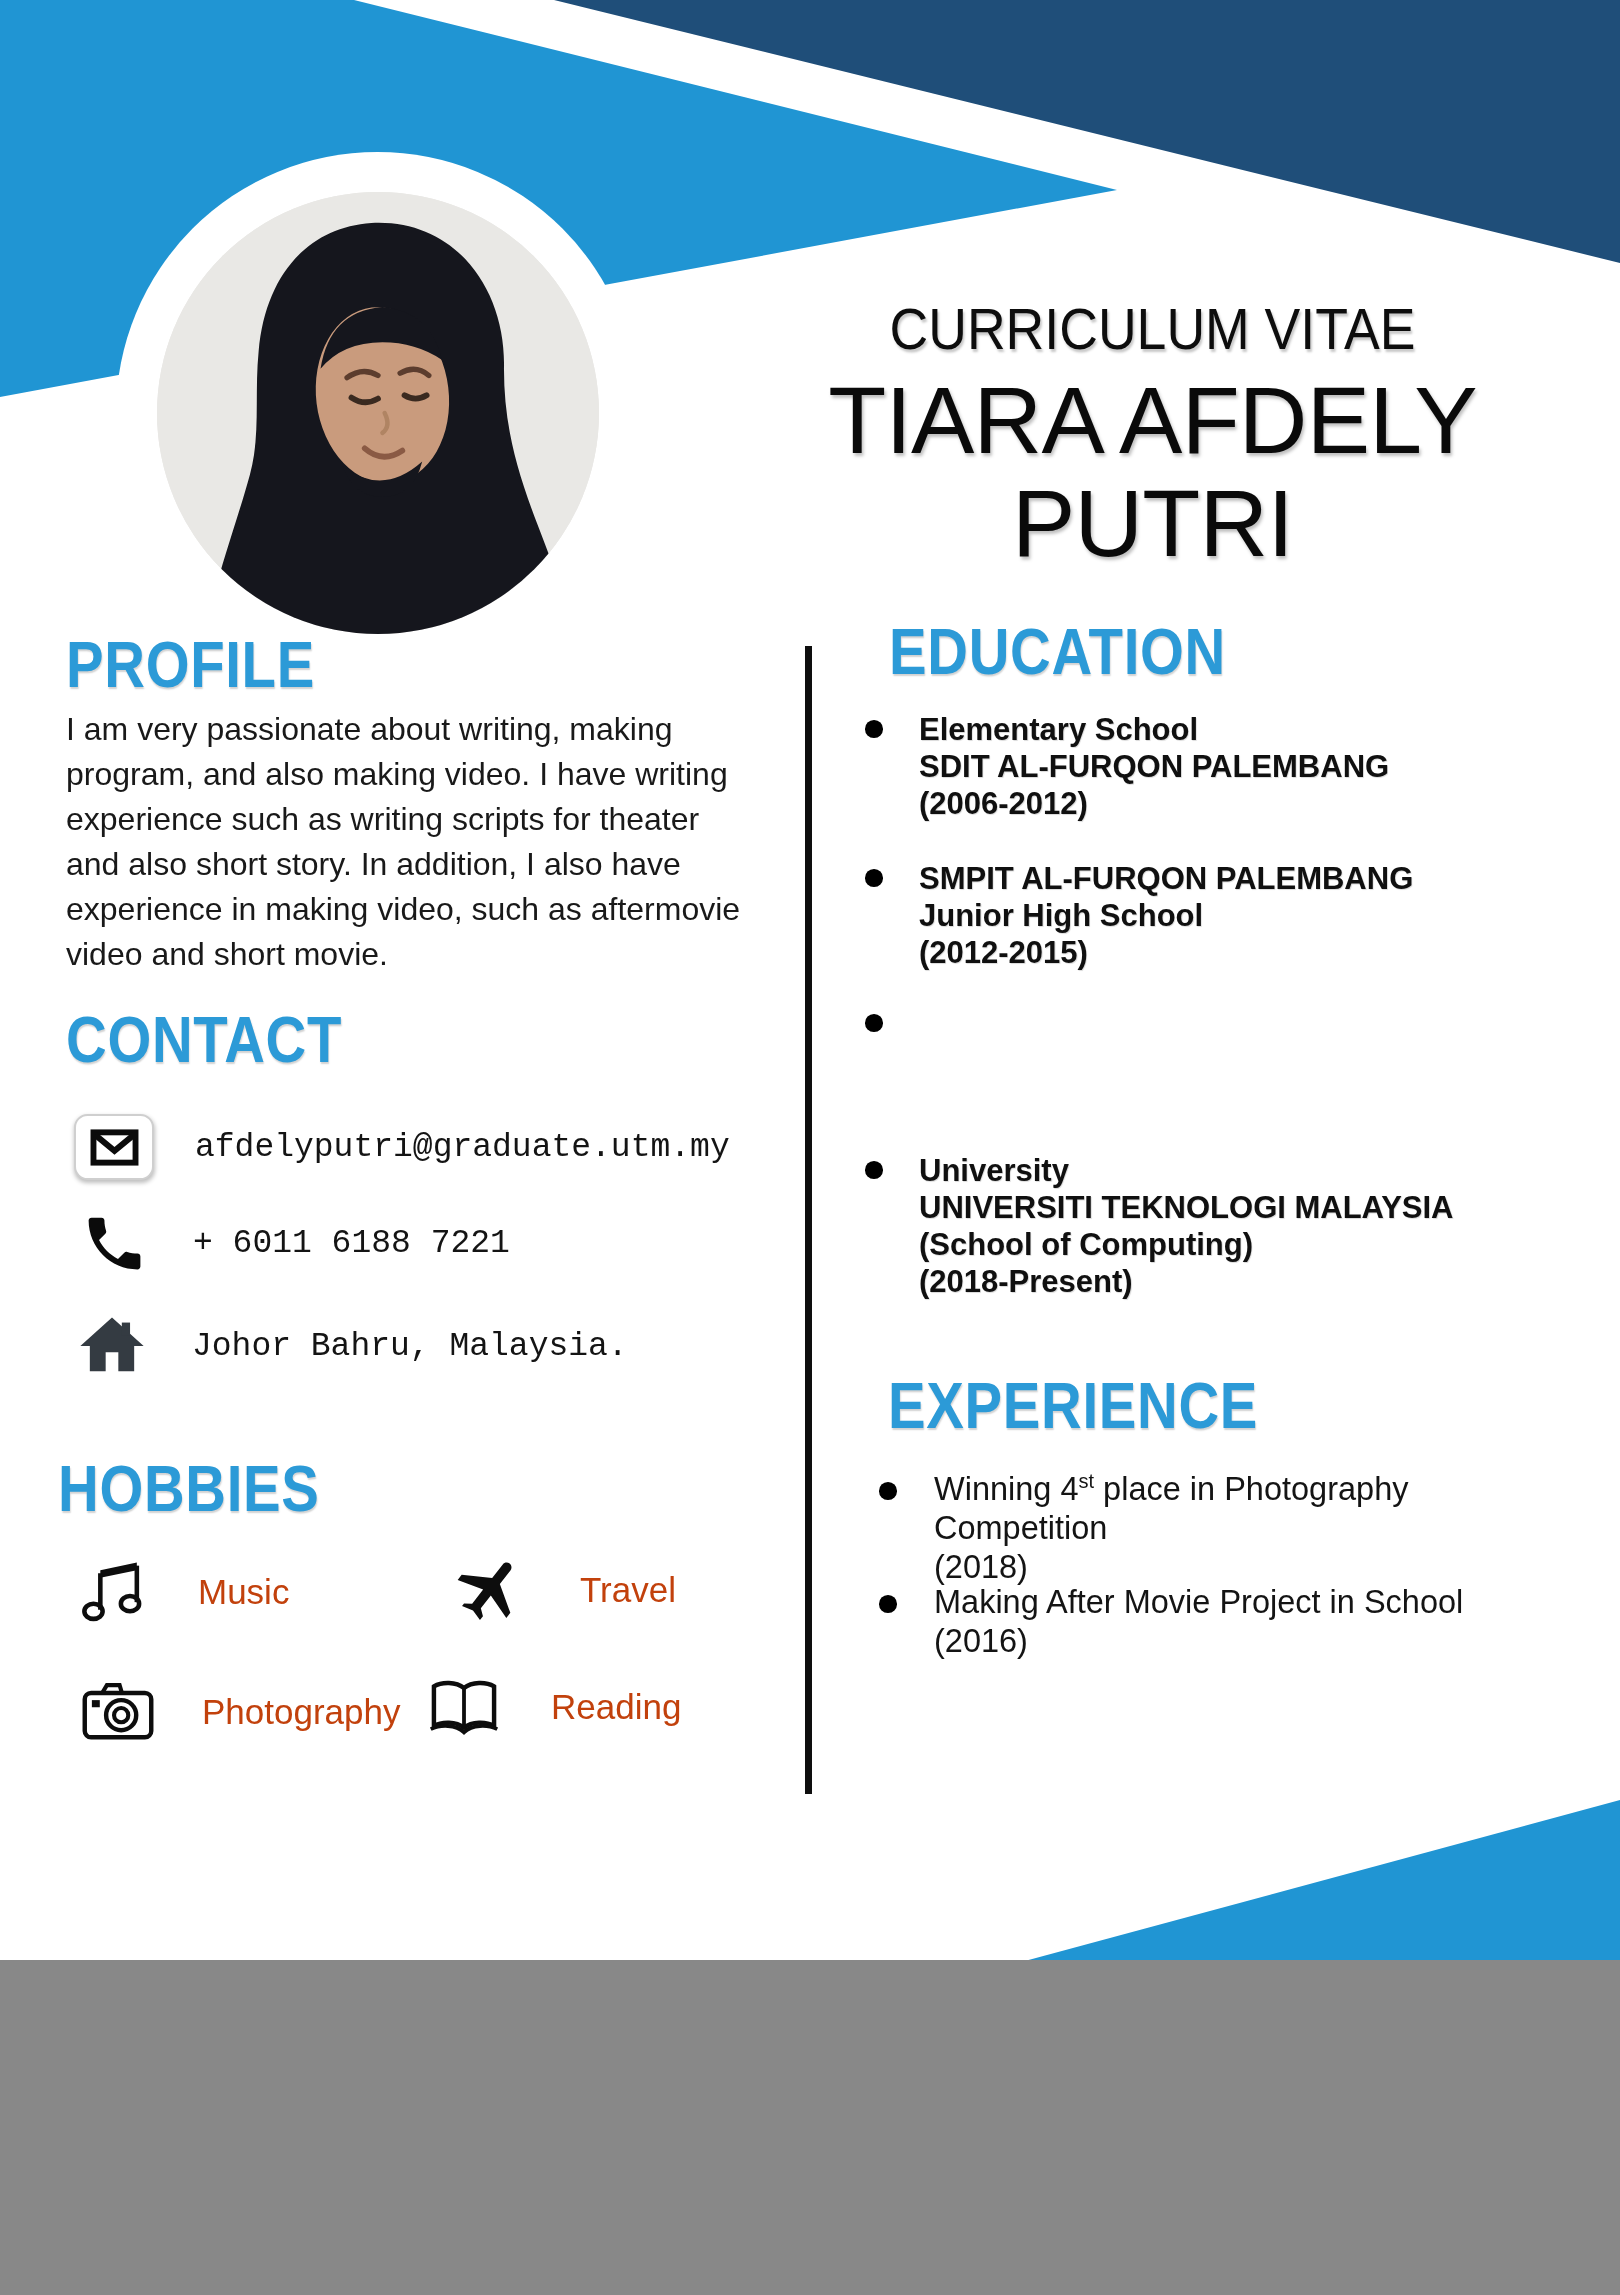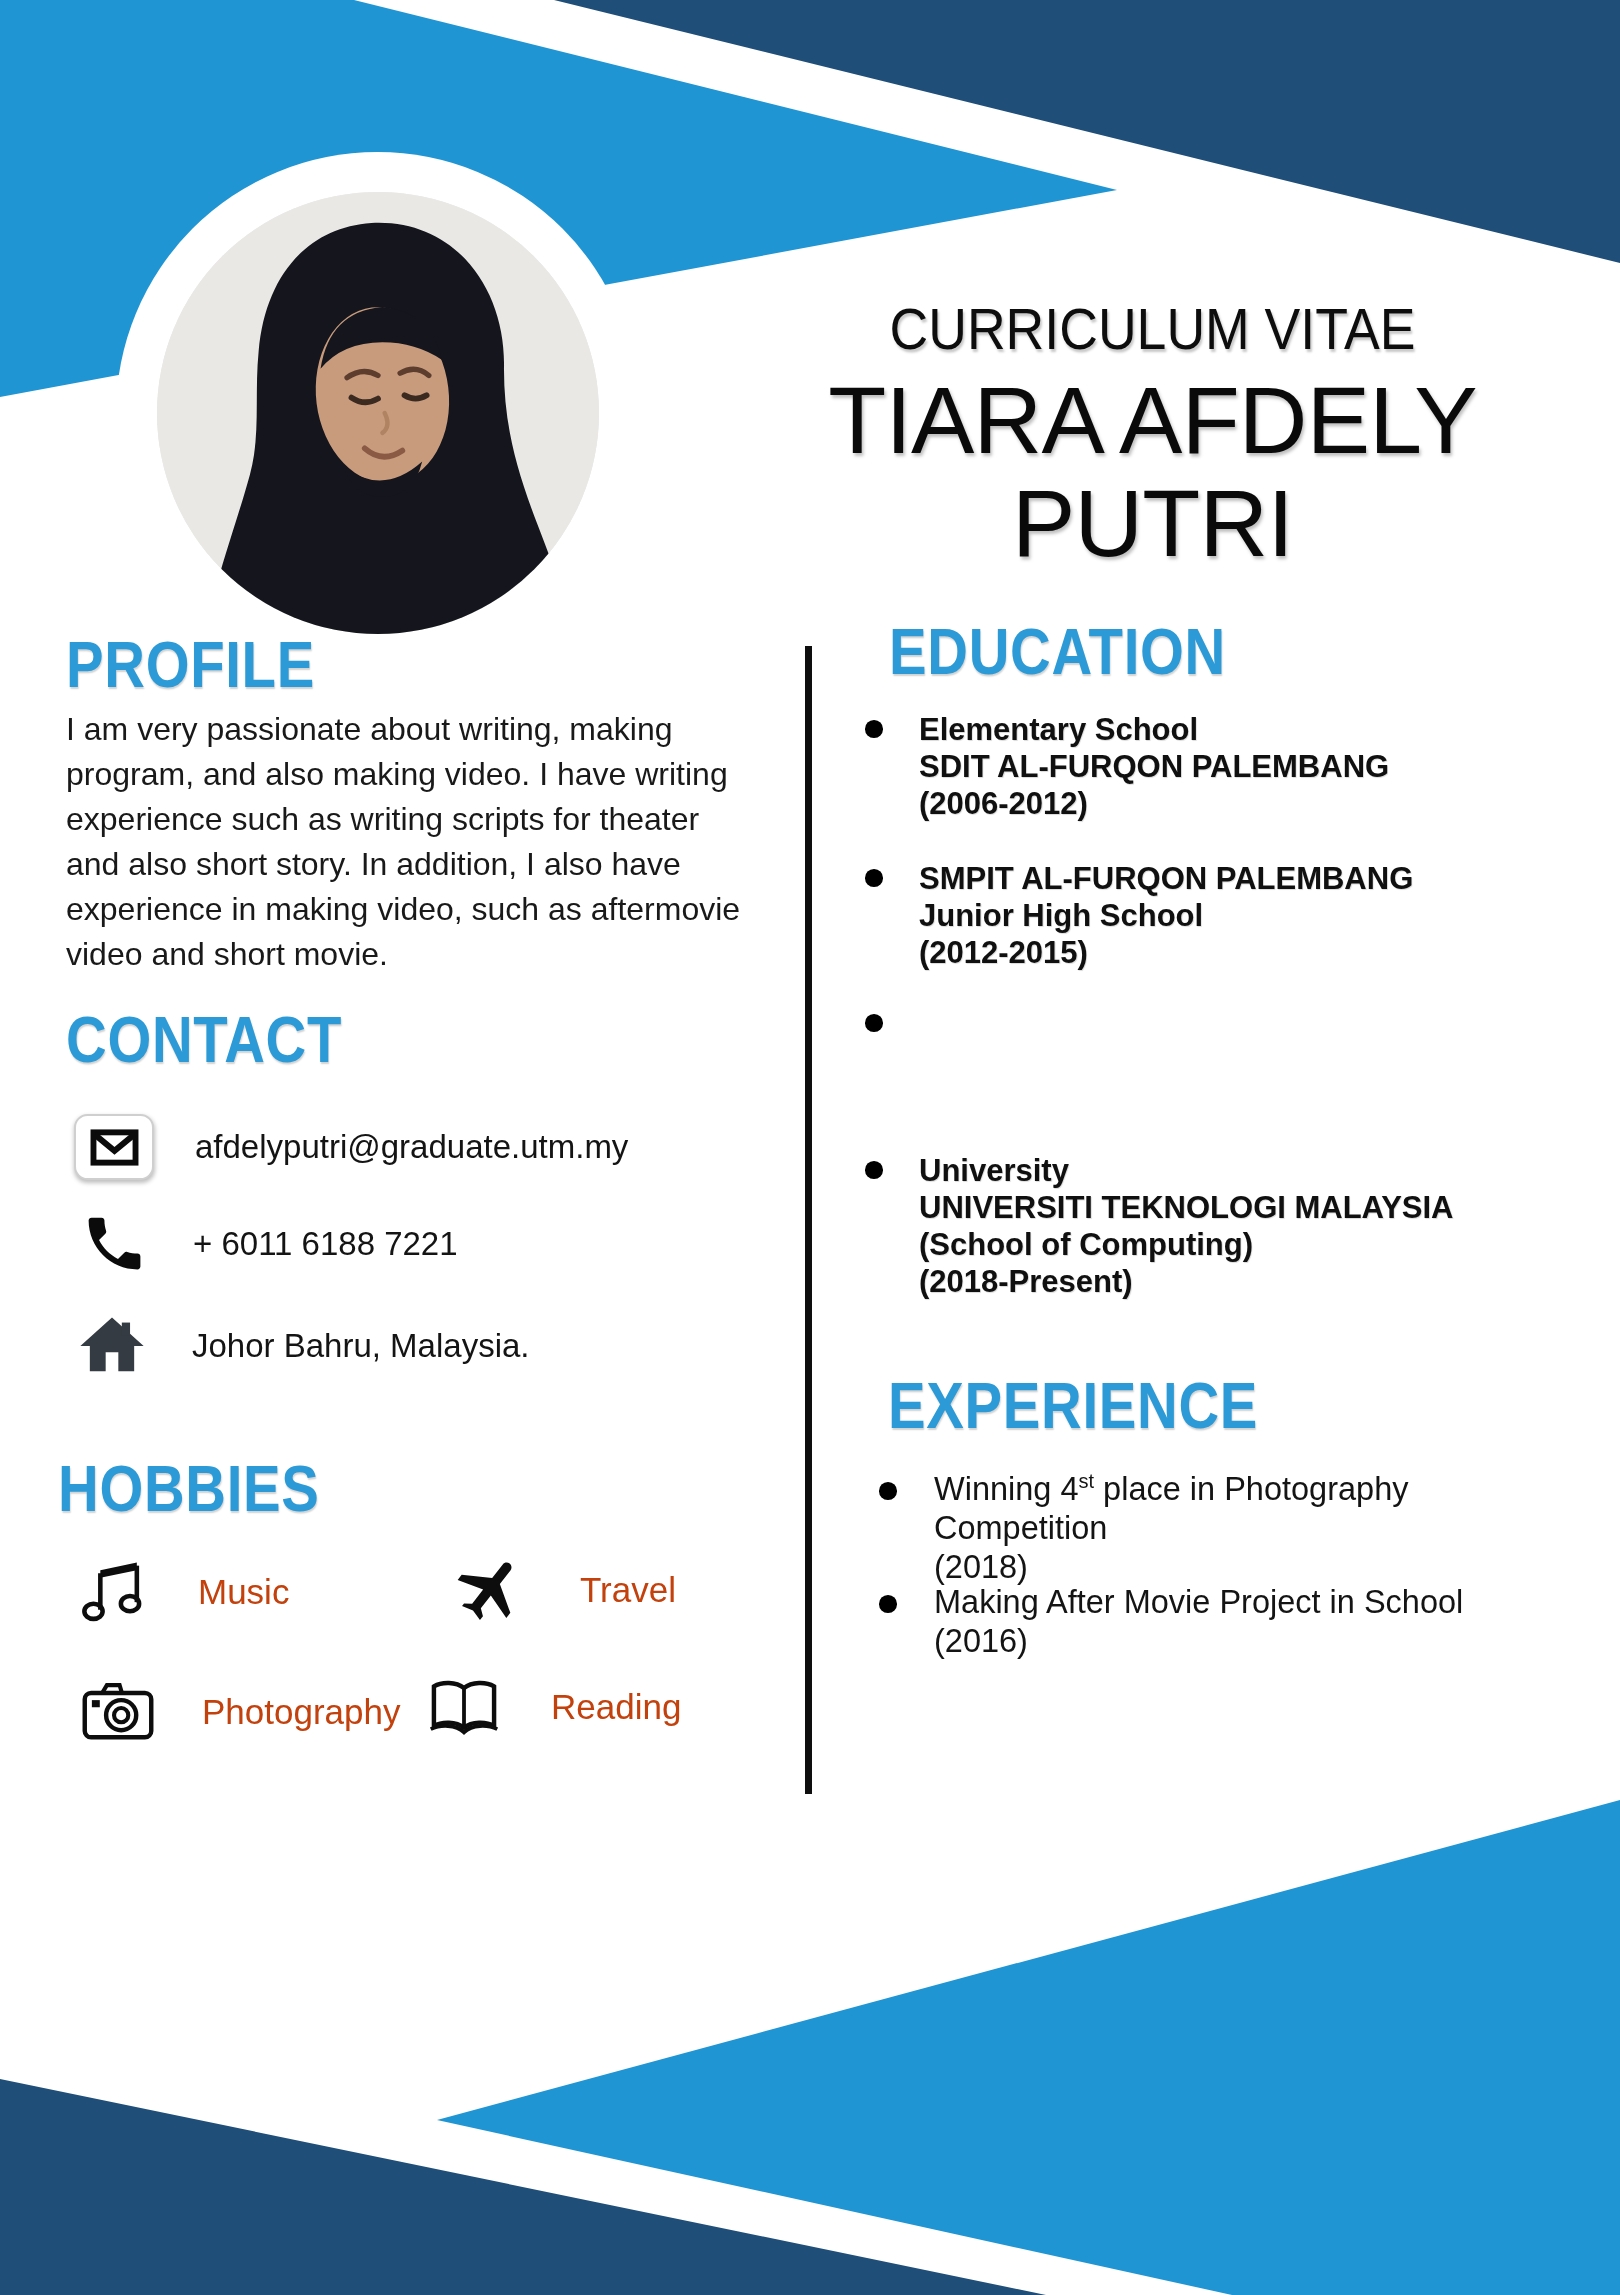--- a/index.html
+++ b/index.html
@@ -1,18 +1,18 @@
 <!DOCTYPE html>
 <html style="font-size:13.5px"><head>
 <meta charset="utf-8">
 <style>
   * { margin:0; padding:0; box-sizing:border-box; }
   body { background:#888; }
   .page {
-    position:relative; width:1620px; height:2295px;
+    position:relative; width:1620px; height:1960px;
     background:#ffffff; overflow:hidden;
     font-family:"Liberation Sans", sans-serif; color:#161616;
   }
   
   .shape { position:absolute; inset:0; width:1620px; height:2295px; }
   .shape-navy-top  { background:#1F4E79; clip-path:polygon(554px 0, 1620px 0, 1620px 263px); }
   .shape-blue-top  { background:#2095D3; clip-path:polygon(0 0, 354px 0, 1117px 190px, 0 397px); }
   .shape-blue-bottom { background:#2095D3; clip-path:polygon(1620px 1800px, 437px 2120px, 1232px 2295px, 1620px 2295px); }
   .shape-navy-bottom { background:#1F4E79; clip-path:polygon(0 2079px, 1046px 2295px, 0 2295px); }
 
@@ -46,21 +46,21 @@
     line-height:68px; transform:scaleX(.88); transform-origin:0 50%;
     letter-spacing:0.8px; text-shadow:0.8px 1.7px 1.7px rgba(0,0,0,.18);
     white-space:nowrap;
   }
 
   
   .profile-text {
     position:absolute; left:66px; top:707px; width:726px;
     font-size:32px; line-height:45px; white-space:pre-line; color:#191919;
   }
-  .contact-row { position:absolute; display:flex; align-items:center; }
+  .contact-row { position:absolute; display:flex; align-items:center;font-family:Liberation Mono, monospace; }
   .contact-icon-box {
     width:80px; height:66px; border:2.5px solid #cfcfcf; border-radius:13.5px;
     background:#fff; box-shadow:0.8px 2.5px 4.2px rgba(0,0,0,.25);
     display:flex; align-items:center; justify-content:center;
   }
   .contact-text { font-size:33px; color:#141414; }
 
   .hobby-item { position:absolute; display:flex; align-items:center; }
   .hobby-label { font-size:35px; color:#c2410c; }
 

